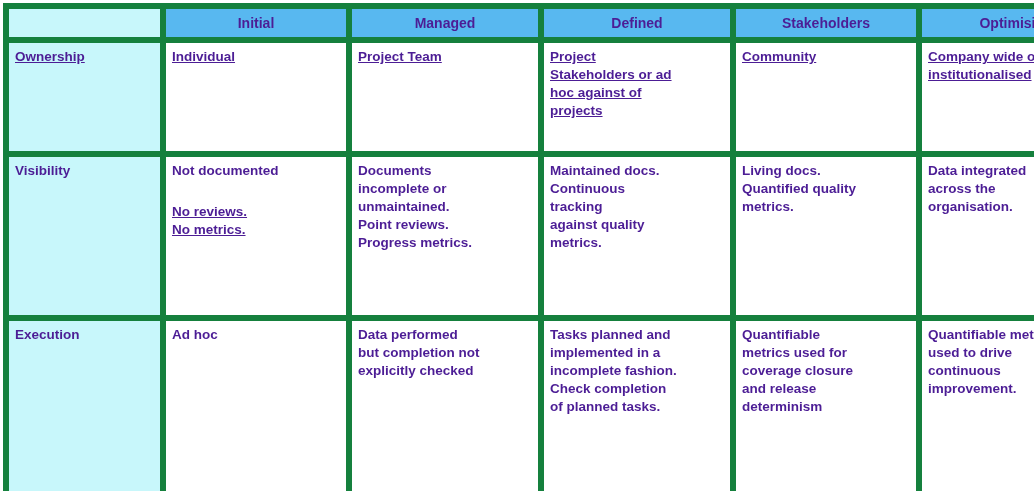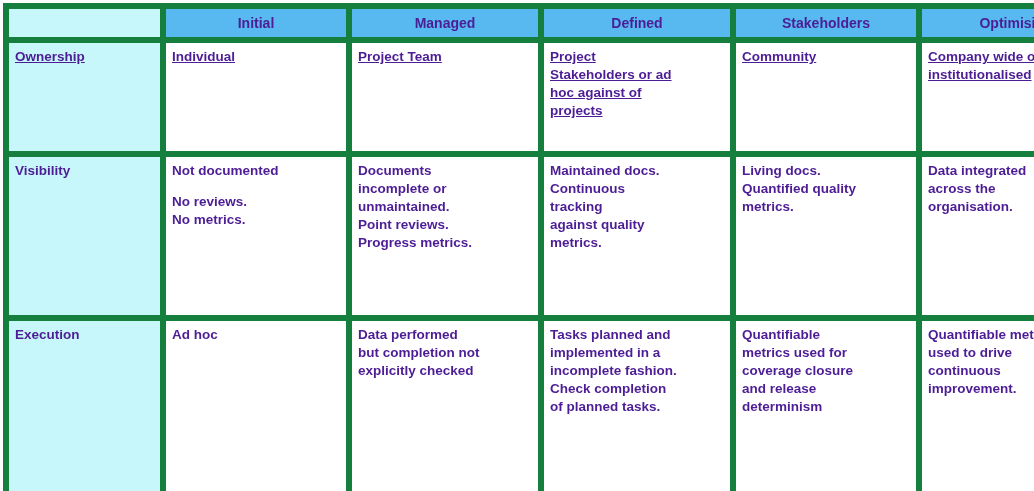--- a/index.html
+++ b/index.html
@@ -49,21 +49,21 @@
   .col-head { width: 143px; }
   .col-1 { width: 172px; }
   .col-2 { width: 178px; }
   .col-3 { width: 178px; }
   .col-4 { width: 172px; }
   .col-5 { width: 180px; }
   .row-ownership td { height: 98px; text-decoration: underline; }
   .row-visibility td { height: 148px; }
   .row-execution td { height: 168px; margin-top: 20px; }
   .line-block { white-space: pre-line; }
-  .para + .para { margin-top: 13px; }
+  .para + .para { margin-top: 23px; text-decoration: underline; }
 </style>
 </head>
 <body>
 
 <table id="maturity-table">
   <thead>
     <tr>
       <th class="corner-head col-head"></th>
       <th class="col-1">Initial</th>
       <th class="col-2">Managed</th>

